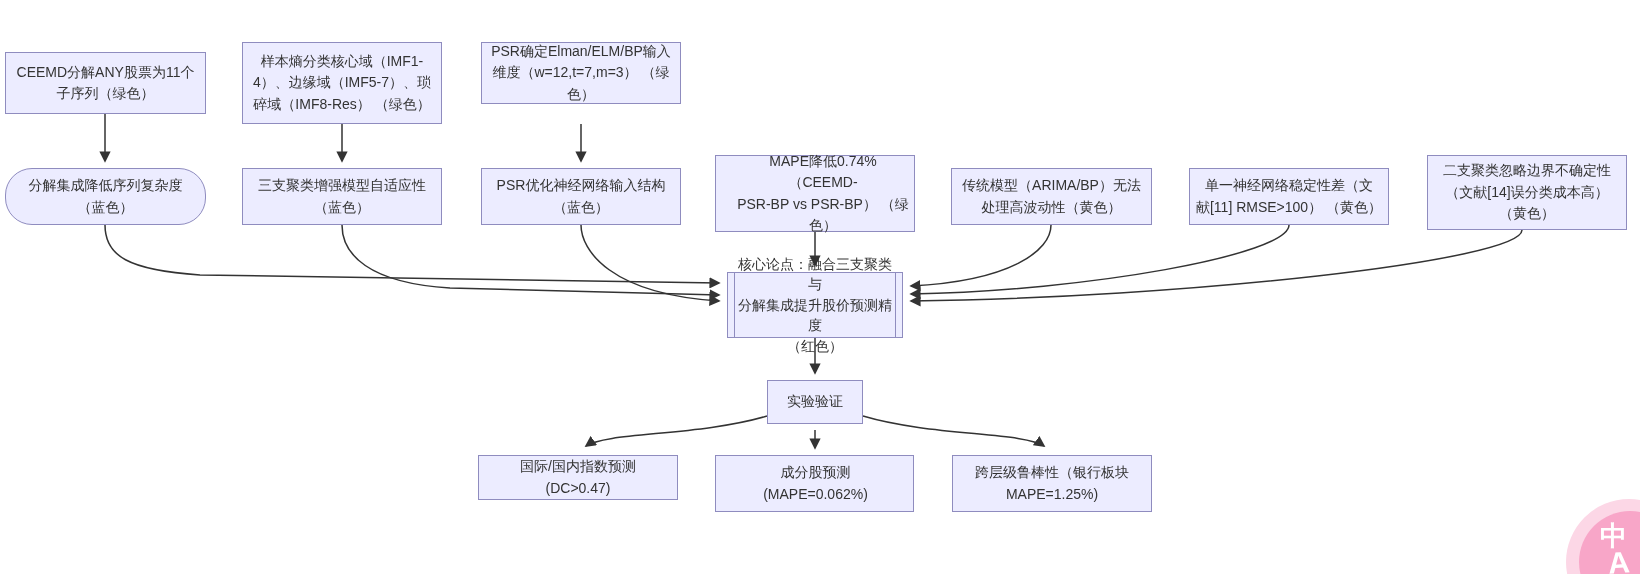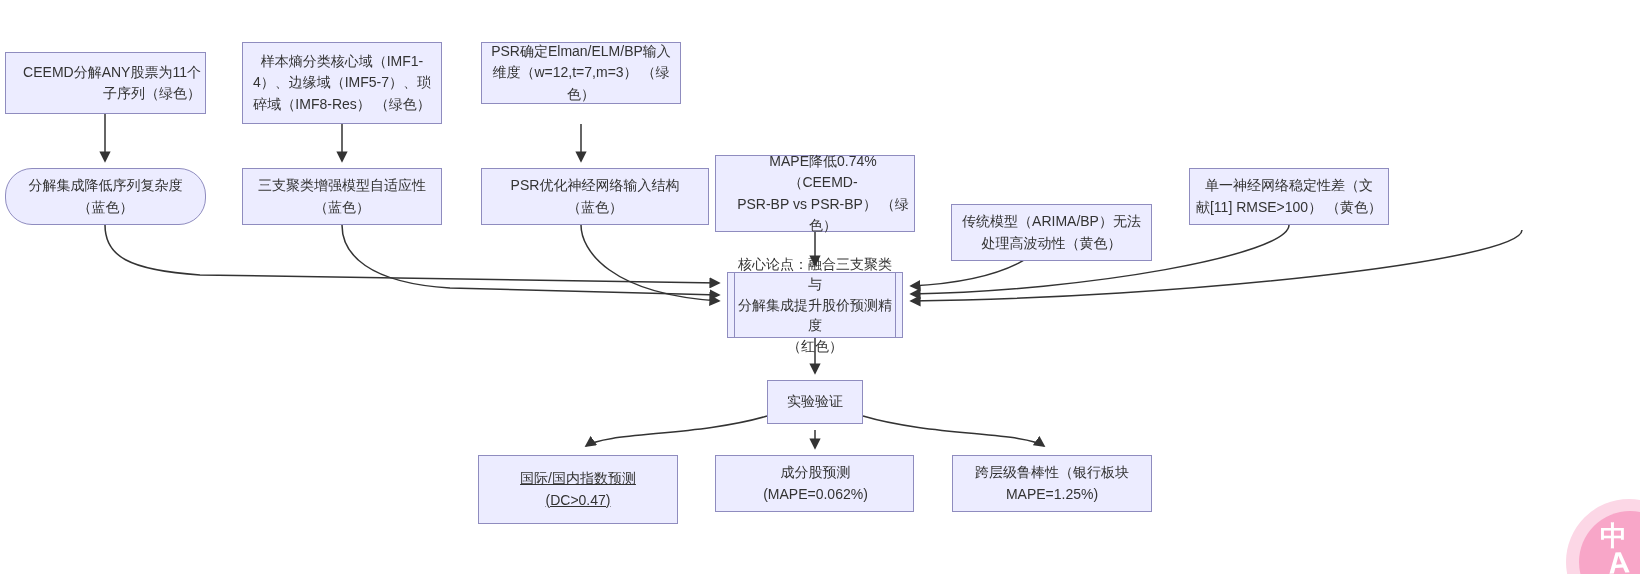--- a/index.html
+++ b/index.html
@@ -72,54 +72,57 @@
       <path d="M1051,225 C1051,251 1010,281 911,286" marker-end="url(#arrow)"></path>
       <path d="M1289,225 C1289,255 1085,291 911,294" marker-end="url(#arrow)"></path>
       <path d="M1522,230 C1522,261 1180,298 911,301" marker-end="url(#arrow)"></path>
       <path d="M815,338 L815,373" marker-end="url(#arrow)"></path>
       <path d="M767,416 C700,436 606,432 586,446" marker-end="url(#arrow)"></path>
       <path d="M815,430 L815,448" marker-end="url(#arrow)"></path>
       <path d="M863,416 C930,436 1024,432 1044,446" marker-end="url(#arrow)"></path>
     </g>
   </svg>
 
-  <div class="node" style="left:5px;top:52px;width:201px;height:62px;text-align:right;"><span class="lbl">CEEMD分解ANY股票为11个
+  <div class="node" style="left:5px;top:52px;width:201px;height:62px;"><span class="lbl">CEEMD分解ANY股票为11个
 子序列（绿色）</span></div>
   <div class="node" style="left:242px;top:42px;width:200px;height:82px;"><span class="lbl">样本熵分类核心域（IMF1-
 4）、边缘域（IMF5-7）、琐
 碎域（IMF8-Res） （绿色）</span></div>
   <div class="node" style="left:481px;top:42px;width:200px;height:62px;"><span class="lbl">PSR确定Elman/ELM/BP输入
 维度（w=12,t=7,m=3） （绿
 色）</span></div>
 
   <div class="node" style="left:5px;top:168px;width:201px;height:57px;border-radius:27px;"><span class="lbl">分解集成降低序列复杂度
 （蓝色）</span></div>
   <div class="node" style="left:242px;top:168px;width:200px;height:57px;"><span class="lbl">三支聚类增强模型自适应性
 （蓝色）</span></div>
-  <div class="node" style="left:481px;top:168px;width:228px;height:57px;"><span class="lbl">PSR优化神经网络输入结构
+  <div class="node" style="left:481px;top:168px;width:200px;height:57px;"><span class="lbl">PSR优化神经网络输入结构
 （蓝色）</span></div>
   <div class="node" style="left:715px;top:155px;width:200px;height:77px;padding-left:20px;"><span class="lbl">MAPE降低0.74%（CEEMD-
 PSR-BP vs PSR-BP） （绿
 色）</span></div>
-  <div class="node" style="left:951px;top:168px;width:201px;height:57px;margin-top:36px;"><span class="lbl">传统模型（ARIMA/BP）无法
+  <div class="node" style="left:951px;top:168px;width:201px;height:57px;"><span class="lbl">传统模型（ARIMA/BP）无法
 处理高波动性（黄色）</span></div>
   <div class="node" style="left:1189px;top:168px;width:200px;height:57px;"><span class="lbl">单一神经网络稳定性差（文
 献[11] RMSE&gt;100） （黄色）</span></div>
+  <div class="node" style="left:1427px;top:155px;width:200px;height:75px;"><span class="lbl">二支聚类忽略边界不确定性
+（文献[14]误分类成本高）
+（黄色）</span></div>
 
   <div class="node subroutine" style="left:727px;top:272px;width:176px;height:66px;line-height:20.5px;">
     <div class="node-inner">
       <span class="lbl">核心论点：融合三支聚类与
 分解集成提升股价预测精度
 （红色）</span>
     </div>
   </div>
 
   <div class="node" style="left:767px;top:380px;width:96px;height:44px;"><span class="lbl">实验验证</span></div>
 
-  <div class="node" style="left:478px;top:455px;width:200px;height:69px;text-decoration:underline;"><span class="lbl">国际/国内指数预测
+  <div class="node" style="left:478px;top:455px;width:200px;height:45px;"><span class="lbl">国际/国内指数预测
 (DC&gt;0.47)</span></div>
   <div class="node" style="left:715px;top:455px;width:199px;height:57px;padding-left:6px;"><span class="lbl">成分股预测
 (MAPE=0.062%)</span></div>
   <div class="node" style="left:952px;top:455px;width:200px;height:57px;"><span class="lbl">跨层级鲁棒性（银行板块
 MAPE=1.25%)</span></div>
 
   <div class="badge-halo"></div>
   <div class="badge">
     <span class="zh">中</span>
     <span class="en">A</span>

